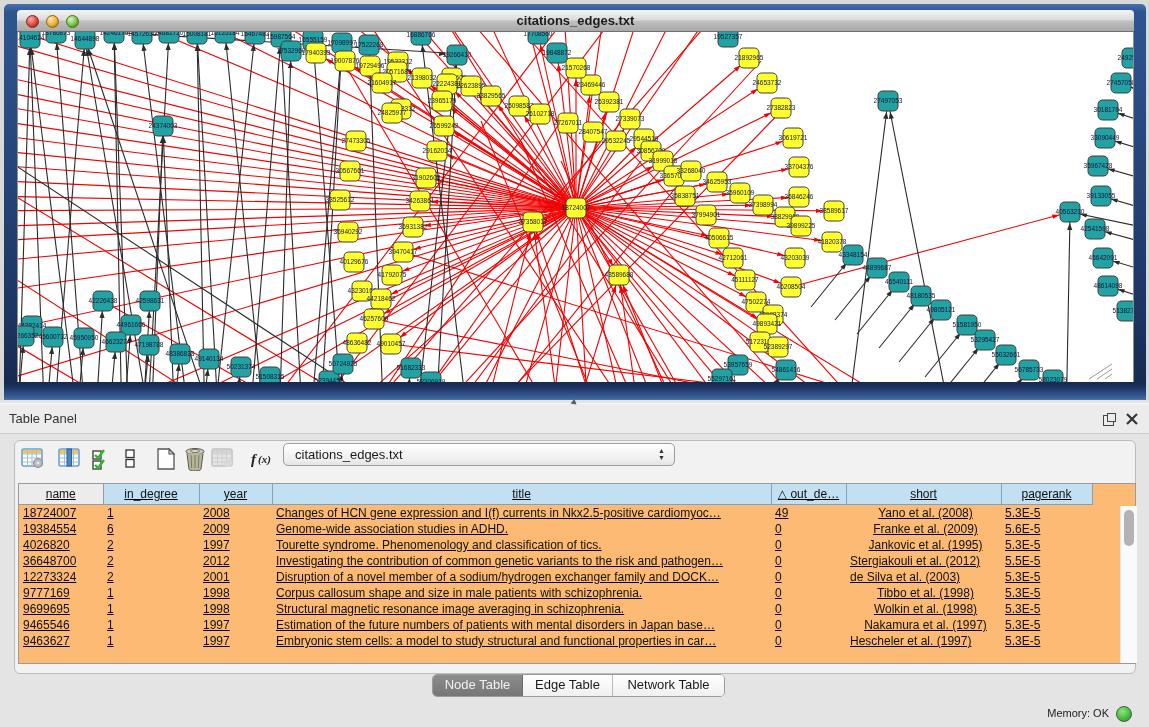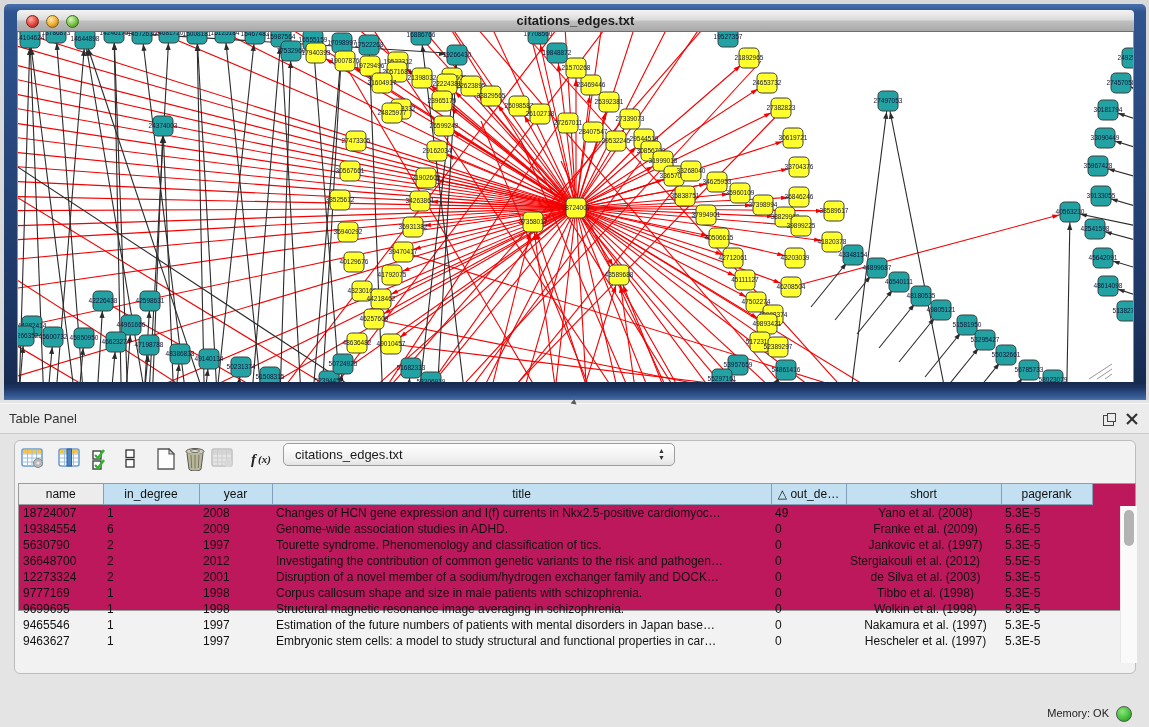--- a/index.html
+++ b/index.html
@@ -16,21 +16,21 @@
 #grip{position:absolute;right:20px;bottom:2px;width:26px;height:18px;}
 #panel{position:absolute;left:0;top:400px;width:1149px;height:327px;background:#e4e4e4;}
 #phead{position:absolute;left:0;top:3px;width:1149px;height:29px;background:#ececec;border-top:1px solid #f8f8f8;border-bottom:1px solid #cccccc;}
 #phead span{position:absolute;left:9px;top:7px;font-size:13px;color:#333;}
 #inner{position:absolute;left:14px;top:40px;width:1120px;height:232px;background:#f2f2f2;border:1px solid #bcbcbc;border-radius:6px;}
 #toolbar{position:absolute;left:6px;top:4px;height:30px;width:1100px;}
 .ticon{position:absolute;top:2px;}
 #dropdown{position:absolute;left:268px;top:2px;width:390px;height:21px;background:linear-gradient(180deg,#ffffff,#ededed 80%,#e2e2e2);border:1px solid #9d9d9d;border-radius:5px;}
 #dropdown span{position:absolute;left:11px;top:3px;font-size:13px;color:#1a1a1a;}
 #ddarr{position:absolute;right:9px;top:3px;font-size:7px;color:#333;line-height:7px;}
-#tablewrap{position:absolute;left:18px;top:83px;width:1118px;height:128px;background:#be185d;border:1px solid #9a9a9a;box-sizing:border-box;}
+#tablewrap{position:absolute;left:18px;top:83px;width:1118px;height:181px;background:#fdba74;border:1px solid #9a9a9a;box-sizing:border-box;text-decoration:underline;}
 table{border-collapse:collapse;table-layout:fixed;font-size:12px;color:#111;width:1073px;}
 th{height:20px;background:#c2e0f2;border:1px solid #82a0b8;border-top:none;font-weight:normal;font-size:12px;padding:0;}
 th.first{background:#ececec;border-color:#9a9a9a;border-left:none;}
 td{height:16px;line-height:16px;padding:0 0 0 4px;white-space:nowrap;overflow:hidden;font-size:12px;}
 #scrollbar{position:absolute;left:1101px;top:22px;width:16px;height:157px;background:#fafafa;border-left:1px solid #e8e8e8;}
 #thumb{position:absolute;left:3px;top:4px;width:10px;height:36px;background:#b3b3b3;border-radius:5px;}
 #tabs{position:absolute;left:432px;top:274px;height:21px;display:flex;border:1px solid #9b9b9b;border-radius:5px;background:#fff;overflow:hidden;}
 .tab{font-size:13px;line-height:20px;width:89px;text-align:center;color:#1a1a1a;background:linear-gradient(180deg,#ffffff,#f0f0f0);border-right:1px solid #b9b9b9;}
 .tab.sel{background:linear-gradient(180deg,#8d8d8d,#767676);color:#f2f2f2;border-right:1px solid #6a6a6a;}
 .tab.last{border-right:none;}
@@ -787,44 +787,44 @@
           <tr>
             <td>19384554</td>
             <td>6</td>
             <td>2009</td>
             <td>Genome-wide association studies in ADHD.</td>
             <td>0</td>
             <td style="text-align:center">Franke et al. (2009)</td>
             <td>5.6E-5</td>
           </tr>
           <tr>
-            <td>5630790</td>
+            <td>4026820</td>
             <td>2</td>
             <td>1997</td>
             <td>Tourette syndrome. Phenomenology and classification of tics.</td>
             <td>0</td>
-            <td style="text-align:center">Jankovic et al. (1997)</td>
+            <td style="text-align:center">Jankovic et al. (1995)</td>
             <td>5.3E-5</td>
           </tr>
           <tr>
             <td>36648700</td>
             <td>2</td>
             <td>2012</td>
             <td>Investigating the contribution of common genetic variants to the risk and pathogen…</td>
             <td>0</td>
             <td style="text-align:left">Stergiakouli et al. (2012)</td>
             <td>5.5E-5</td>
           </tr>
           <tr>
             <td>12273324</td>
             <td>2</td>
             <td>2001</td>
             <td>Disruption of a novel member of a sodium/hydrogen exchanger family and DOCK…</td>
             <td>0</td>
-            <td style="text-align:center">de Silva et al. (2003)</td>
+            <td style="text-align:left">de Silva et al. (2003)</td>
             <td>5.3E-5</td>
           </tr>
           <tr>
             <td>9777169</td>
             <td>1</td>
             <td>1998</td>
             <td>Corpus callosum shape and size in male patients with schizophrenia.</td>
             <td>0</td>
             <td style="text-align:center">Tibbo et al. (1998)</td>
             <td>5.3E-5</td>
@@ -846,26 +846,31 @@
             <td>0</td>
             <td style="text-align:center">Nakamura et al. (1997)</td>
             <td>5.3E-5</td>
           </tr>
           <tr>
             <td>9463627</td>
             <td>1</td>
             <td>1997</td>
             <td>Embryonic stem cells: a model to study structural and functional properties in car…</td>
             <td>0</td>
-            <td style="text-align:center">Hescheler et al. (1997)</td>
+            <td style="">Hescheler et al. (1997)</td>
             <td>5.3E-5</td>
           </tr>
         </tbody>
       </table>
     <div id="scrollbar">
         <div id="thumb"></div>
       </div>
+  </div>
+  <div id="tabs">
+    <div class="tab sel">Node Table</div>
+      <div class="tab">Edge Table</div>
+      <div class="tab last" style="width:111px">Network Table</div>
   </div>
   <div style="position:absolute;left:0;top:0;width:100%;height:0"></div>
 </div>
 <div id="memory">Memory: OK</div>
 <div id="memdot"></div>
 <div id="cursor"></div>
 
 </body></html>

